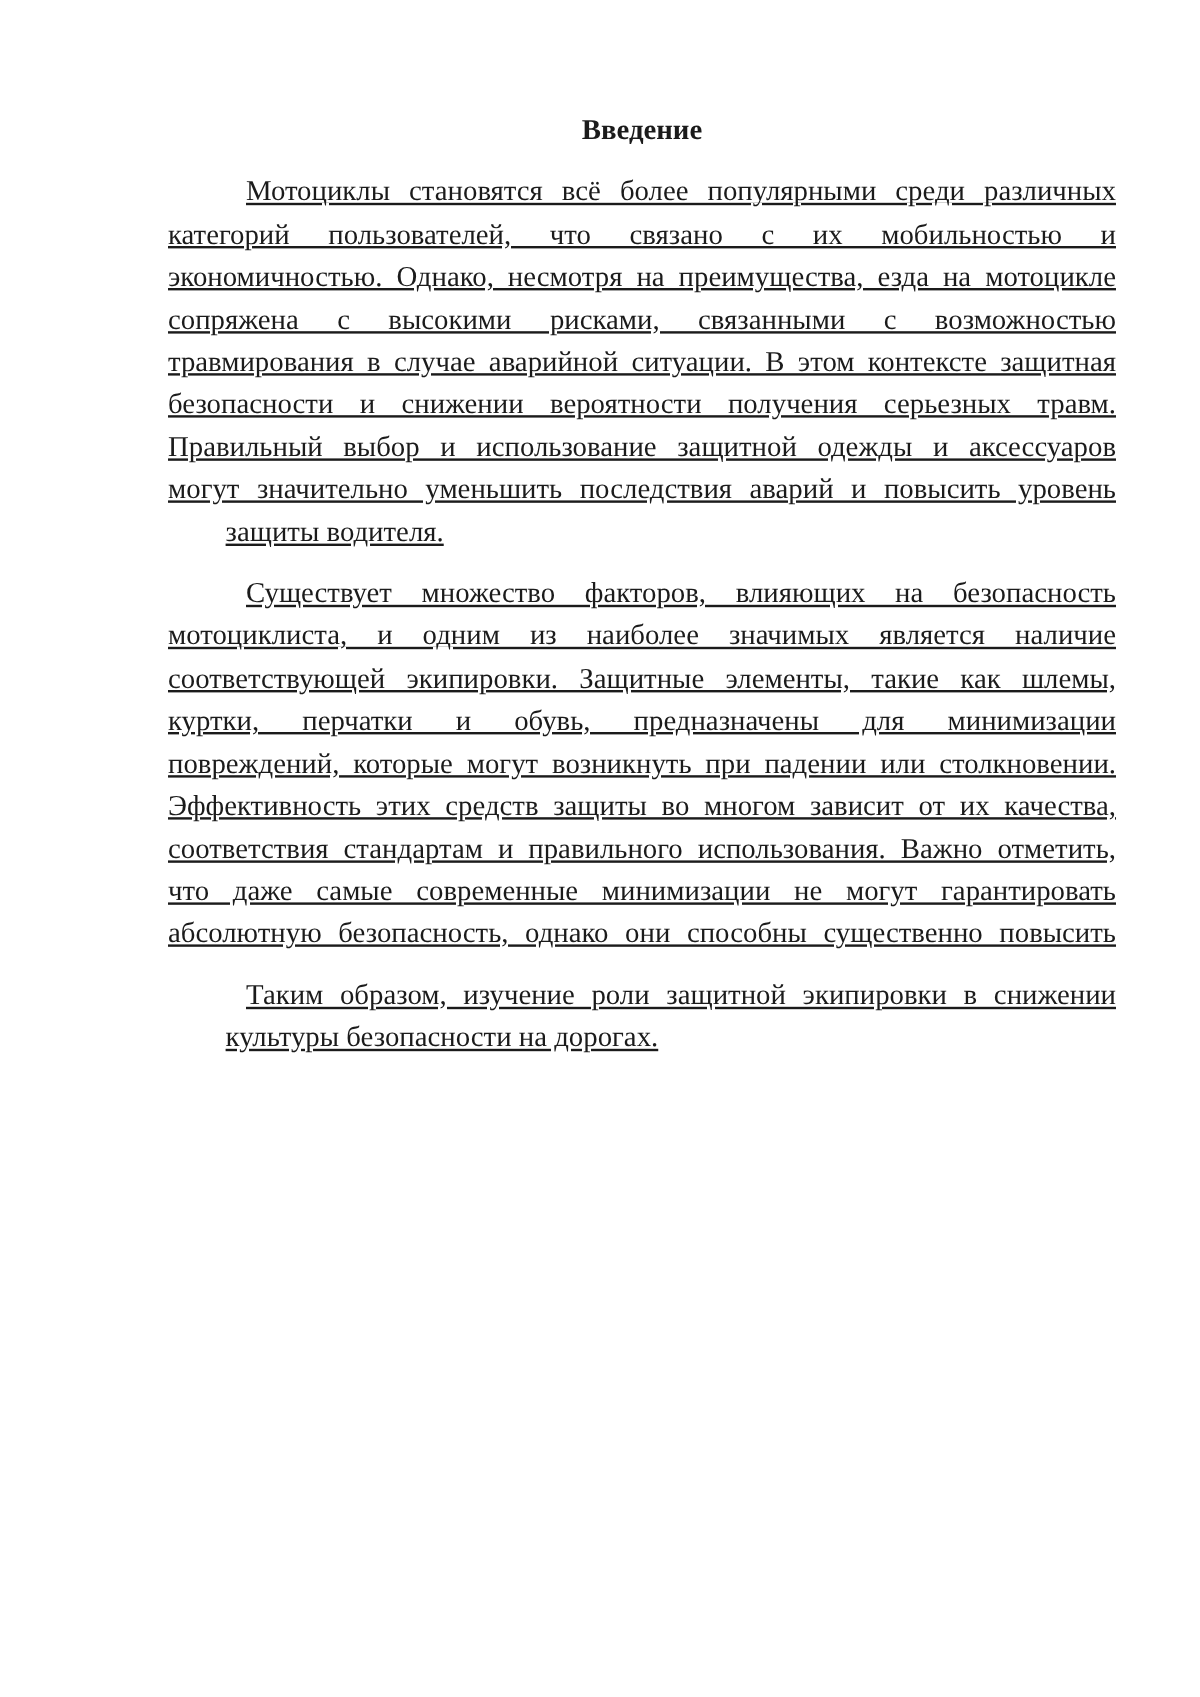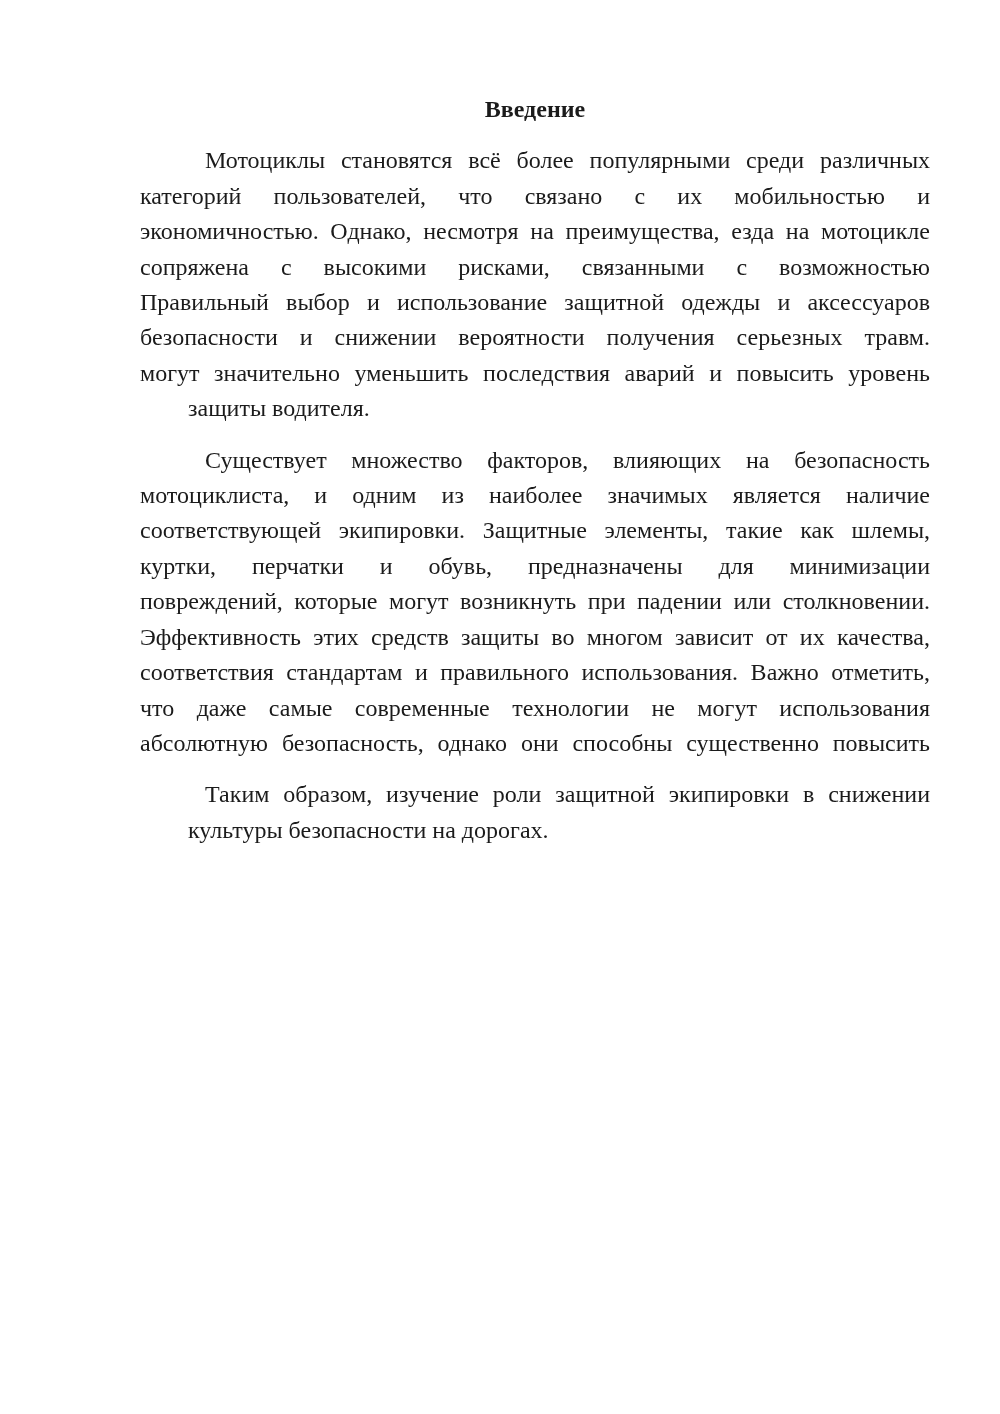--- a/index.html
+++ b/index.html
@@ -28,20 +28,21 @@
     font-size: 24px;
     line-height: 35.4px;
     font-weight: bold;
     text-align: center;
     margin-bottom: 16px;
   }
   .para {
     font-size: 24px;
     line-height: 35.4px;
     margin-bottom: 16px;
+    text-decoration: underline;
   }
   .para .line {
     text-align: justify;
     text-align-last: justify;
     text-justify: inter-word;
     white-space: nowrap;
   }
   .para .line.last {
     text-align-last: left;
     margin-left: 48px;
@@ -64,35 +65,36 @@
 <body>
 
 <div class="sheet">
   <h1 class="doc-title">Введение</h1>
 
   <div class="para">
       <div class="line">Мотоциклы становятся всё более популярными среди различных</div>
       <div class="line">категорий пользователей, что связано с их мобильностью и</div>
       <div class="line">экономичностью. Однако, несмотря на преимущества, езда на мотоцикле</div>
       <div class="line">сопряжена с высокими рисками, связанными с возможностью</div>
+      <div class="line">травмирования в случае аварийной ситуации. В этом контексте защитная</div>
+      <div class="line">безопасности и снижении вероятности получения серьезных травм.</div>
       <div class="line">Правильный выбор и использование защитной одежды и аксессуаров</div>
-      <div class="line">безопасности и снижении вероятности получения серьезных травм.</div>
       <div class="line">могут значительно уменьшить последствия аварий и повысить уровень</div>
       <div class="line last">защиты водителя.</div>
     </div>
 
   <div class="para">
       <div class="line">Существует множество факторов, влияющих на безопасность</div>
       <div class="line">мотоциклиста, и одним из наиболее значимых является наличие</div>
       <div class="line">соответствующей экипировки. Защитные элементы, такие как шлемы,</div>
       <div class="line">куртки, перчатки и обувь, предназначены для минимизации</div>
       <div class="line">повреждений, которые могут возникнуть при падении или столкновении.</div>
       <div class="line">Эффективность этих средств защиты во многом зависит от их качества,</div>
       <div class="line">соответствия стандартам и правильного использования. Важно отметить,</div>
-      <div class="line">что даже самые современные технологии не могут использования</div>
+      <div class="line">что даже самые современные минимизации не могут гарантировать</div>
       <div class="line">абсолютную безопасность, однако они способны существенно повысить</div>
     </div>
 
   <div class="para">
       <div class="line">Таким образом, изучение роли защитной экипировки в снижении</div>
       <div class="line last">культуры безопасности на дорогах.</div>
     </div>
 
   <div class="page-number">3</div>
 </div>

